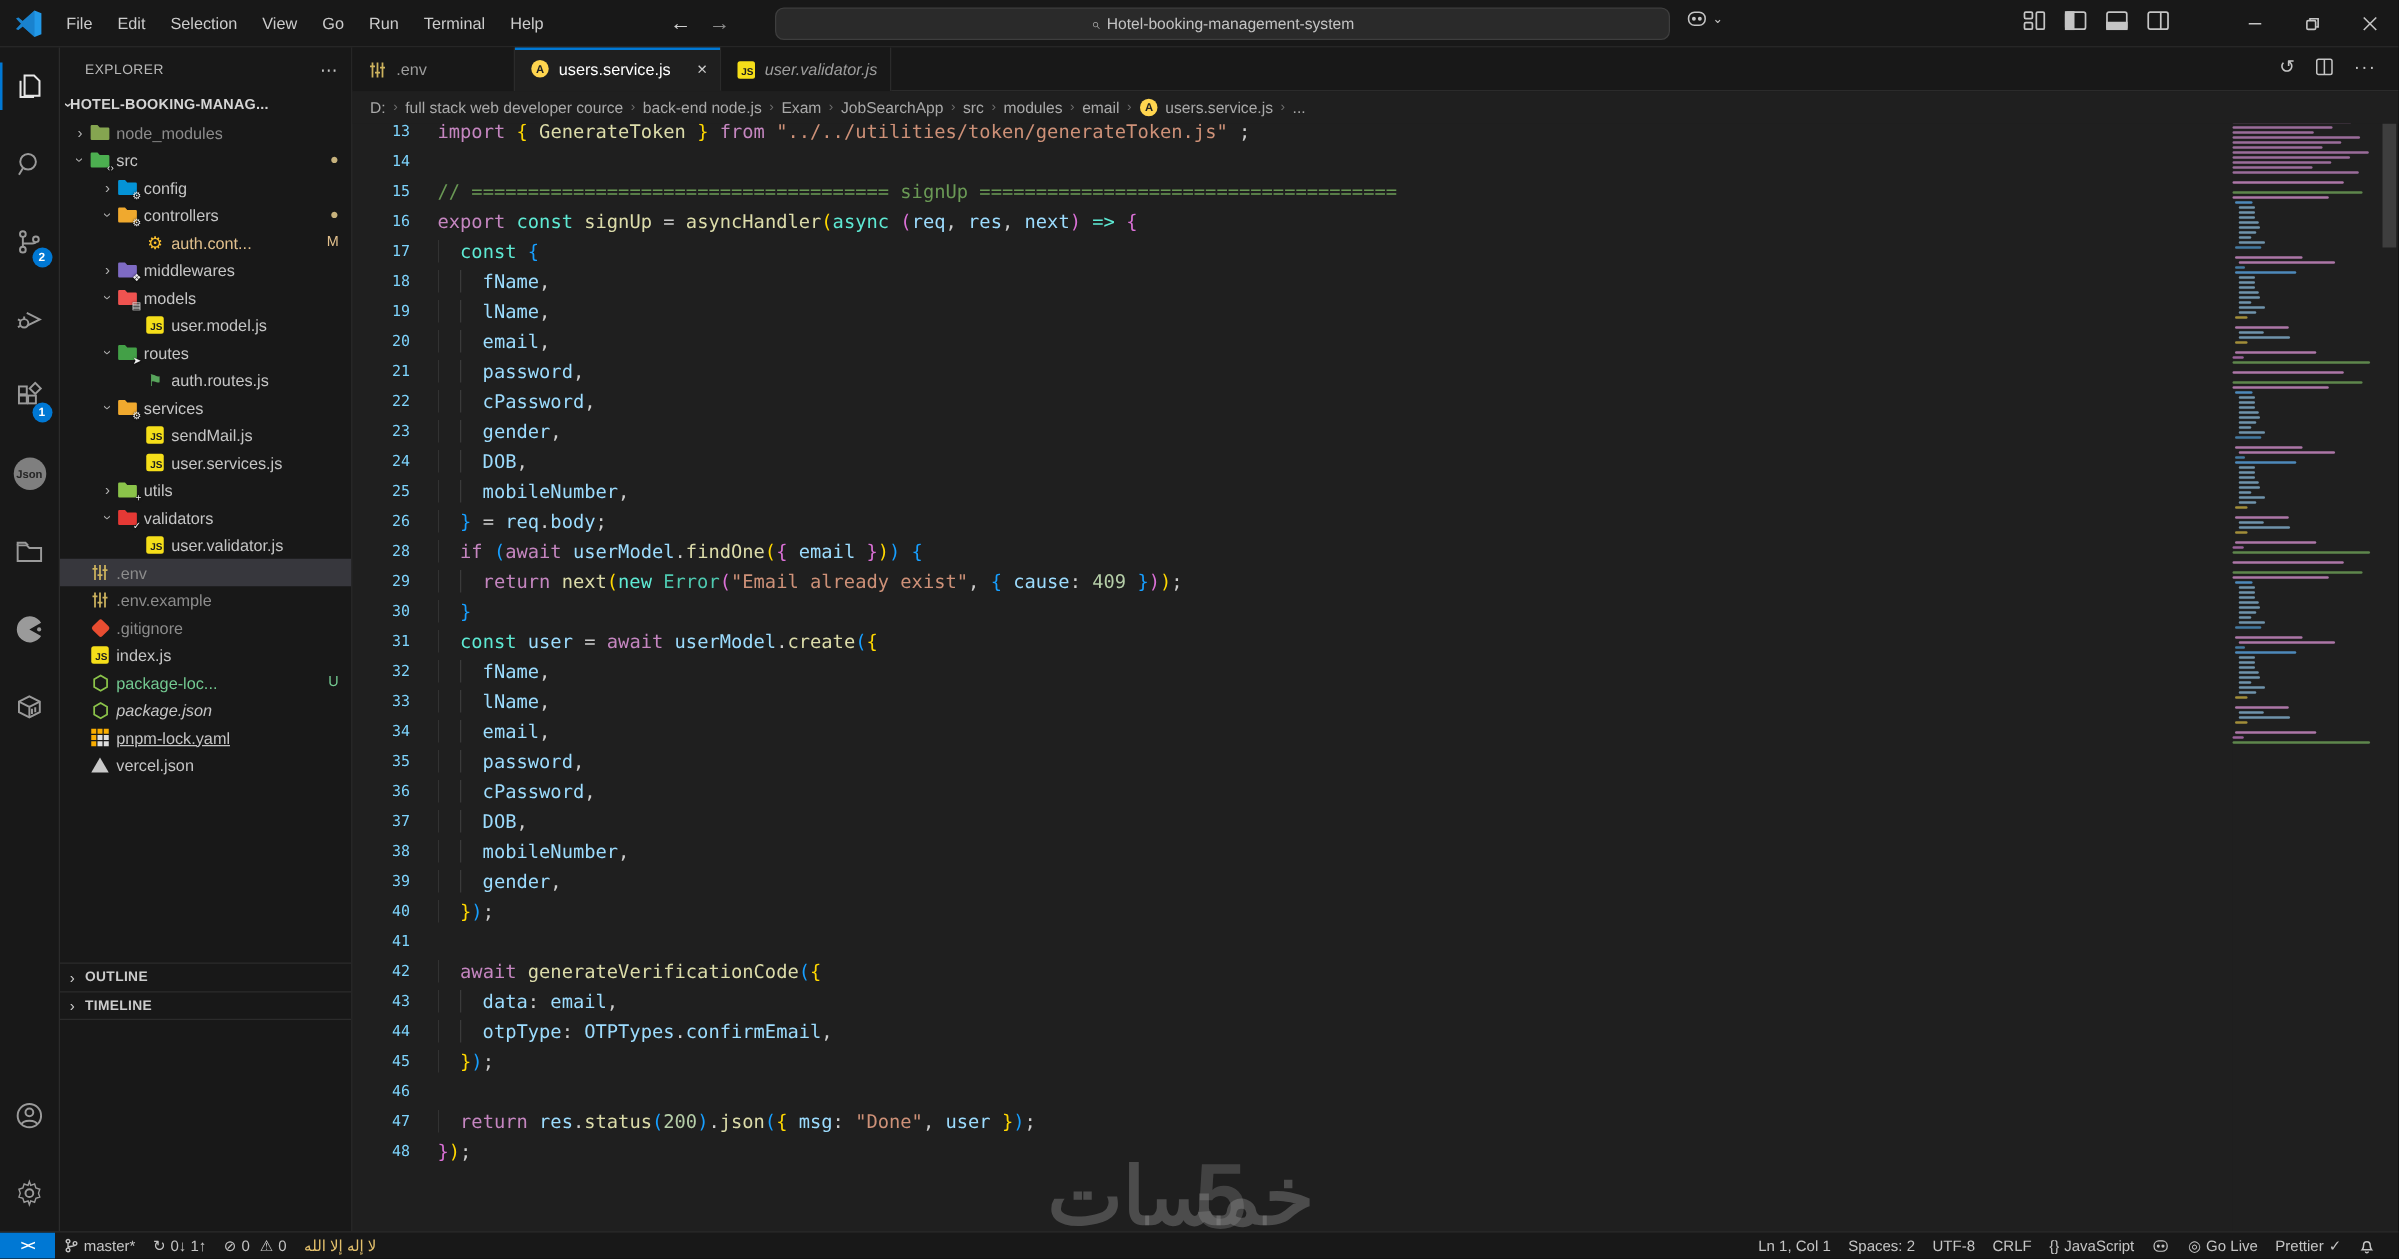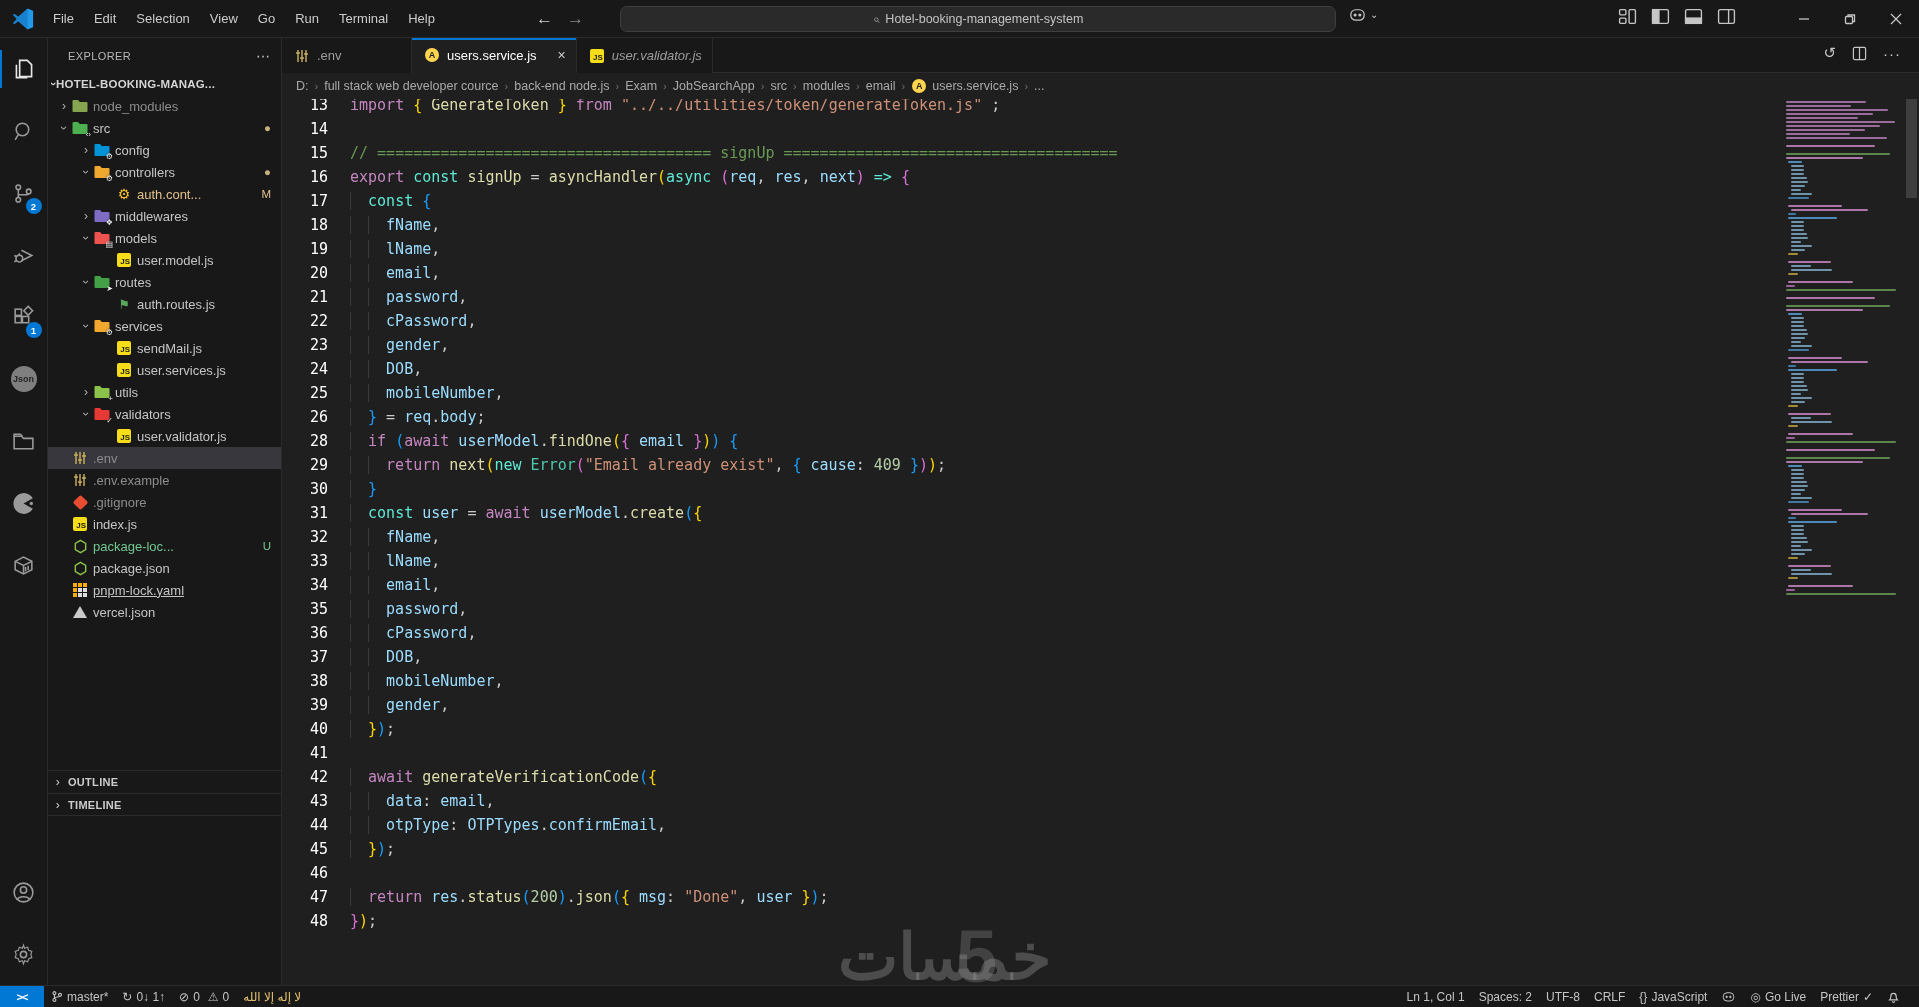--- a/index.html
+++ b/index.html
@@ -89,21 +89,21 @@
                     color:#c5c5c5; font-size:15px; }
   .breadcrumbs { position:absolute; left:282px; top:73px; right:0; height:26px; background:#1f1f1f;
                  display:flex; align-items:center; padding-left:14px; font-size:12.5px; color:#a9a9a9; z-index:5; }
   .bc-item { display:flex; align-items:center; gap:5px; white-space:nowrap; }
   .bc-sep { margin:0 6px; color:#6e6e6e; font-size:11px; }
 
   
   .code-layer { position:absolute; left:282px; top:93px; width:1504px; bottom:22px; overflow:hidden;
                 font-family:"DejaVu Sans Mono","Liberation Mono",monospace; font-size:15px; z-index:1; }
   .cline { height:24px; display:flex; align-items:center; white-space:pre; }
-  .lnum { width:46px; text-align:right; color:#ffffff; flex:none; font-size:15px; }
+  .lnum { width:46px; text-align:right; color:#7dd3fc; flex:none; font-size:12px; }
   .ltxt { margin-left:22px; }
   .iu { display:inline-block; width:2ch; box-shadow:inset 1px 0 0 #3a3a3a; }
   .tk-kw{color:#c586c0} .tk-df{color:#5eead4} .tk-fn{color:#dcdcaa} .tk-vr{color:#9cdcfe}
   .tk-st{color:#ce9178} .tk-nm{color:#b5cea8} .tk-cm{color:#6a9955} .tk-cl{color:#4ec9b0}
   .tk-pn{color:#cccccc} .tk-b1{color:#ffd700} .tk-b2{color:#da70d6} .tk-b3{color:#179fff}
 
   
   .minimap { position:absolute; right:15px; top:93px; width:118px; bottom:22px; background:#1f1f1f; z-index:2; }
   .mm-row { height:2px; margin-bottom:2px; border-radius:1px; opacity:.85; }
   .scrollbar { position:absolute; right:0; top:73px; width:15px; bottom:22px; }
@@ -477,21 +477,21 @@
         <div class="tree-row" style="padding-left: 8px;">
           <span class="chev"></span>
           <span class="fic">
             <svg width="15" height="15" viewBox="0 0 16 16" fill="none" stroke="#8bc34a" stroke-width="1.5">
               <path d="M8 1.5 L13.5 4.7 V11.3 L8 14.5 L2.5 11.3 V4.7 Z"></path>
             </svg>
           </span>
           <span class="tree-label mod-untracked">package-loc...</span>
           <span class="gitmark gm-U">U</span>
         </div>
-        <div class="tree-row" style="padding-left: 8px;">
+        <div class="tree-row" style="padding-left: 8px; font-style: italic;">
           <span class="chev"></span>
           <span class="fic">
             <svg width="15" height="15" viewBox="0 0 16 16" fill="none" stroke="#8bc34a" stroke-width="1.5">
               <path d="M8 1.5 L13.5 4.7 V11.3 L8 14.5 L2.5 11.3 V4.7 Z"></path>
             </svg>
           </span>
           <span class="tree-label">package.json</span>
         </div>
         <div class="tree-row" style="padding-left: 8px; text-decoration: underline;">
           <span class="chev"></span>

